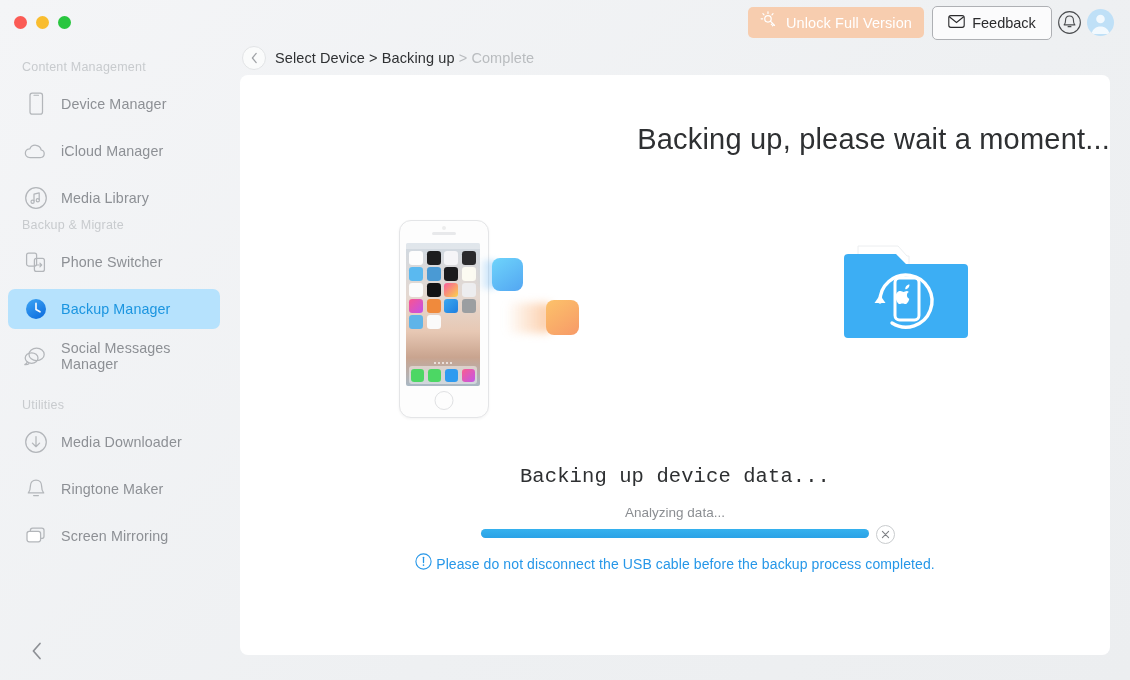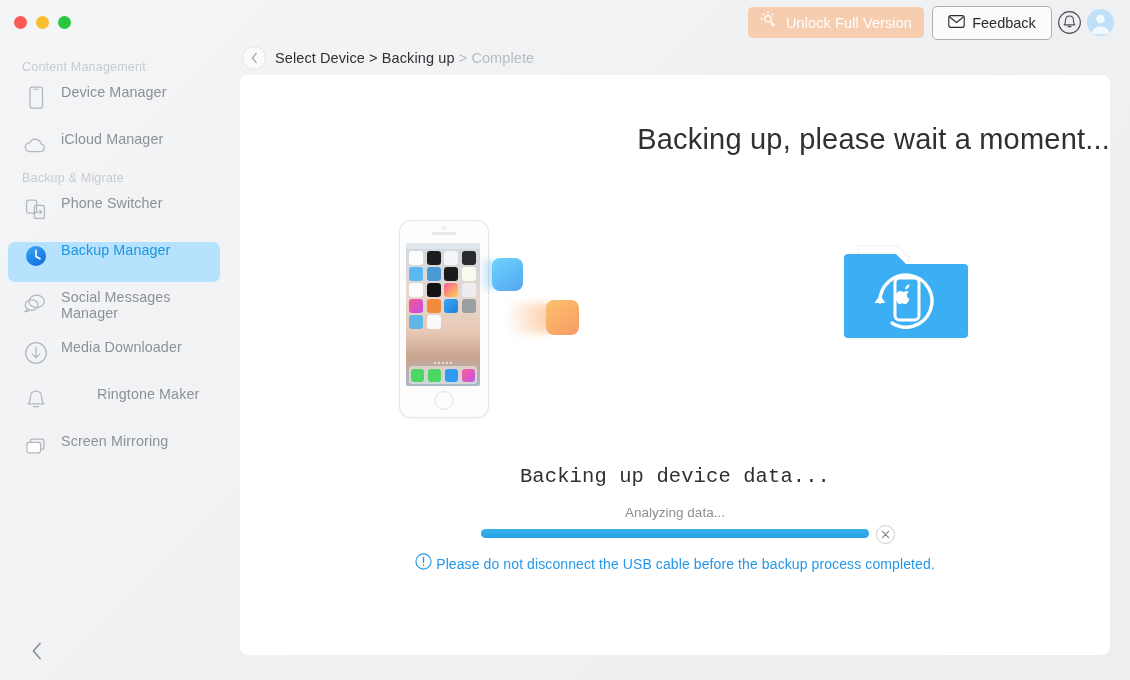--- a/index.html
+++ b/index.html
@@ -31,21 +31,21 @@
   .feedback-btn .label{color:#2b2b2d;font-size:14.5px;}
 
   .bell-btn{position:absolute;left:1057px;top:10px;width:25px;height:25px;cursor:pointer;}
   .avatar{position:absolute;left:1087px;top:9px;width:27px;height:27px;border-radius:50%;
     background:#bfe0f7;overflow:hidden;cursor:pointer;}
 
   
   .sidebar{position:absolute;left:0;top:46px;width:228px;height:634px;}
   .section-title{font-size:12.5px;color:#c8cbce;padding-left:22px;letter-spacing:.2px;}
   .nav-item{position:relative;height:40px;margin:0 8px;border-radius:7px;
-    display:flex;cursor:pointer;}
+    display:flex;align-items:center;cursor:pointer;}
   .nav-item .ico{width:28px;height:28px;margin-left:14px;margin-right:11px;
     display:flex;align-items:center;justify-content:center;flex:0 0 auto;}
   .nav-item .lbl{font-size:14.3px;color:#8d9095;letter-spacing:.1px;}
   .nav-item.active{background:#b6e2fd;}
   .nav-item.active .lbl{color:#1b95e0;}
 
   .collapse-btn{position:absolute;left:24px;bottom:16px;width:26px;height:26px;
     display:flex;align-items:center;justify-content:center;cursor:pointer;}
 
   
@@ -187,20 +187,31 @@
       <span class="lbl">Device Manager</span>
     </div>
     <div class="nav-item" style="margin-top:7px;">
       <span class="ico">
         <svg width="26" height="20" viewBox="0 0 26 20">
           <path d="M6.5 16.5a4.3 4.3 0 0 1 .3-8.6 6 6 0 0 1 11.4 1.1 3.8 3.8 0 0 1-.5 7.5z" fill="none" stroke="#b3b6ba" stroke-width="1.25" stroke-linejoin="round"></path>
         </svg>
       </span>
       <span class="lbl">iCloud Manager</span>
     </div>
+    <div class="nav-item" style="margin-top:7px;">
+      <span class="ico">
+        <svg width="24" height="24" viewBox="0 0 24 24">
+          <circle cx="12" cy="12" r="10.3" fill="none" stroke="#b3b6ba" stroke-width="1.25"></circle>
+          <path d="M10 15.6V8.2l5.2-1.3v7.2" fill="none" stroke="#b3b6ba" stroke-width="1.25" stroke-linejoin="round"></path>
+          <circle cx="8.6" cy="15.7" r="1.6" fill="none" stroke="#b3b6ba" stroke-width="1.2"></circle>
+          <circle cx="13.8" cy="14.3" r="1.6" fill="none" stroke="#b3b6ba" stroke-width="1.2"></circle>
+        </svg>
+      </span>
+      <span class="lbl">Media Library</span>
+    </div>
 
     <div class="section-title" style="">Backup &amp; Migrate</div>
     <div class="nav-item" style="margin-top:10px;">
       <span class="ico">
         <svg width="24" height="24" viewBox="0 0 24 24">
           <rect x="2.6" y="3" width="10" height="13" rx="2" fill="none" stroke="#b3b6ba" stroke-width="1.25"></rect>
           <rect x="10.4" y="8.4" width="10" height="13" rx="2" fill="none" stroke="#b3b6ba" stroke-width="1.25"></rect>
           <path d="M13.2 15h4.2M15.9 13.2l1.8 1.8-1.8 1.8" fill="none" stroke="#b3b6ba" stroke-width="1.15" stroke-linecap="round" stroke-linejoin="round"></path>
         </svg>
       </span>
@@ -225,30 +236,31 @@
       <span class="ico">
         <svg width="26" height="22" viewBox="0 0 26 22">
           <ellipse cx="13.6" cy="9.4" rx="7.6" ry="6.2" fill="none" stroke="#b3b6ba" stroke-width="1.25"></ellipse>
           <ellipse cx="8.6" cy="13.1" rx="6.4" ry="5.3" fill="none" stroke="#b3b6ba" stroke-width="1.25"></ellipse>
           <path d="M4.6 16.4c-.6 1.6-1.7 2.6-2.8 3.2 1.9.2 3.4-.3 4.4-1.1" fill="none" stroke="#b3b6ba" stroke-width="1.2" stroke-linejoin="round"></path>
         </svg>
       </span>
       <span class="lbl">Social Messages Manager</span>
     </div>
 
+    <div class="section-title" style="margin-top:22px;">Utilities</div>
     <div class="nav-item" style="margin-top:10px;">
       <span class="ico">
         <svg width="24" height="24" viewBox="0 0 24 24">
           <circle cx="12" cy="12" r="10.3" fill="none" stroke="#b3b6ba" stroke-width="1.25"></circle>
           <path d="M12 6.6v10M8.4 13.1l3.6 3.6 3.6-3.6" fill="none" stroke="#b3b6ba" stroke-width="1.25" stroke-linecap="round" stroke-linejoin="round"></path>
         </svg>
       </span>
       <span class="lbl">Media Downloader</span>
     </div>
-    <div class="nav-item" style="margin-top:7px;gap:36px;">
+    <div class="nav-item" style="margin-top:7px;">
       <span class="ico">
         <svg width="22" height="24" viewBox="0 0 22 24">
           <path d="M11 3c-3.4 0-5.6 2.5-5.6 6 0 4.4-1.4 6-2.1 6.9h15.4c-.7-.9-2.1-2.5-2.1-6.9 0-3.5-2.2-6-5.6-6z" fill="none" stroke="#b3b6ba" stroke-width="1.25" stroke-linejoin="round"></path>
           <path d="M8.6 18.6h4.8" fill="none" stroke="#b3b6ba" stroke-width="1.25" stroke-linecap="round"></path>
         </svg>
       </span>
       <span class="lbl">Ringtone Maker</span>
     </div>
     <div class="nav-item" style="margin-top:7px;">
       <span class="ico">

